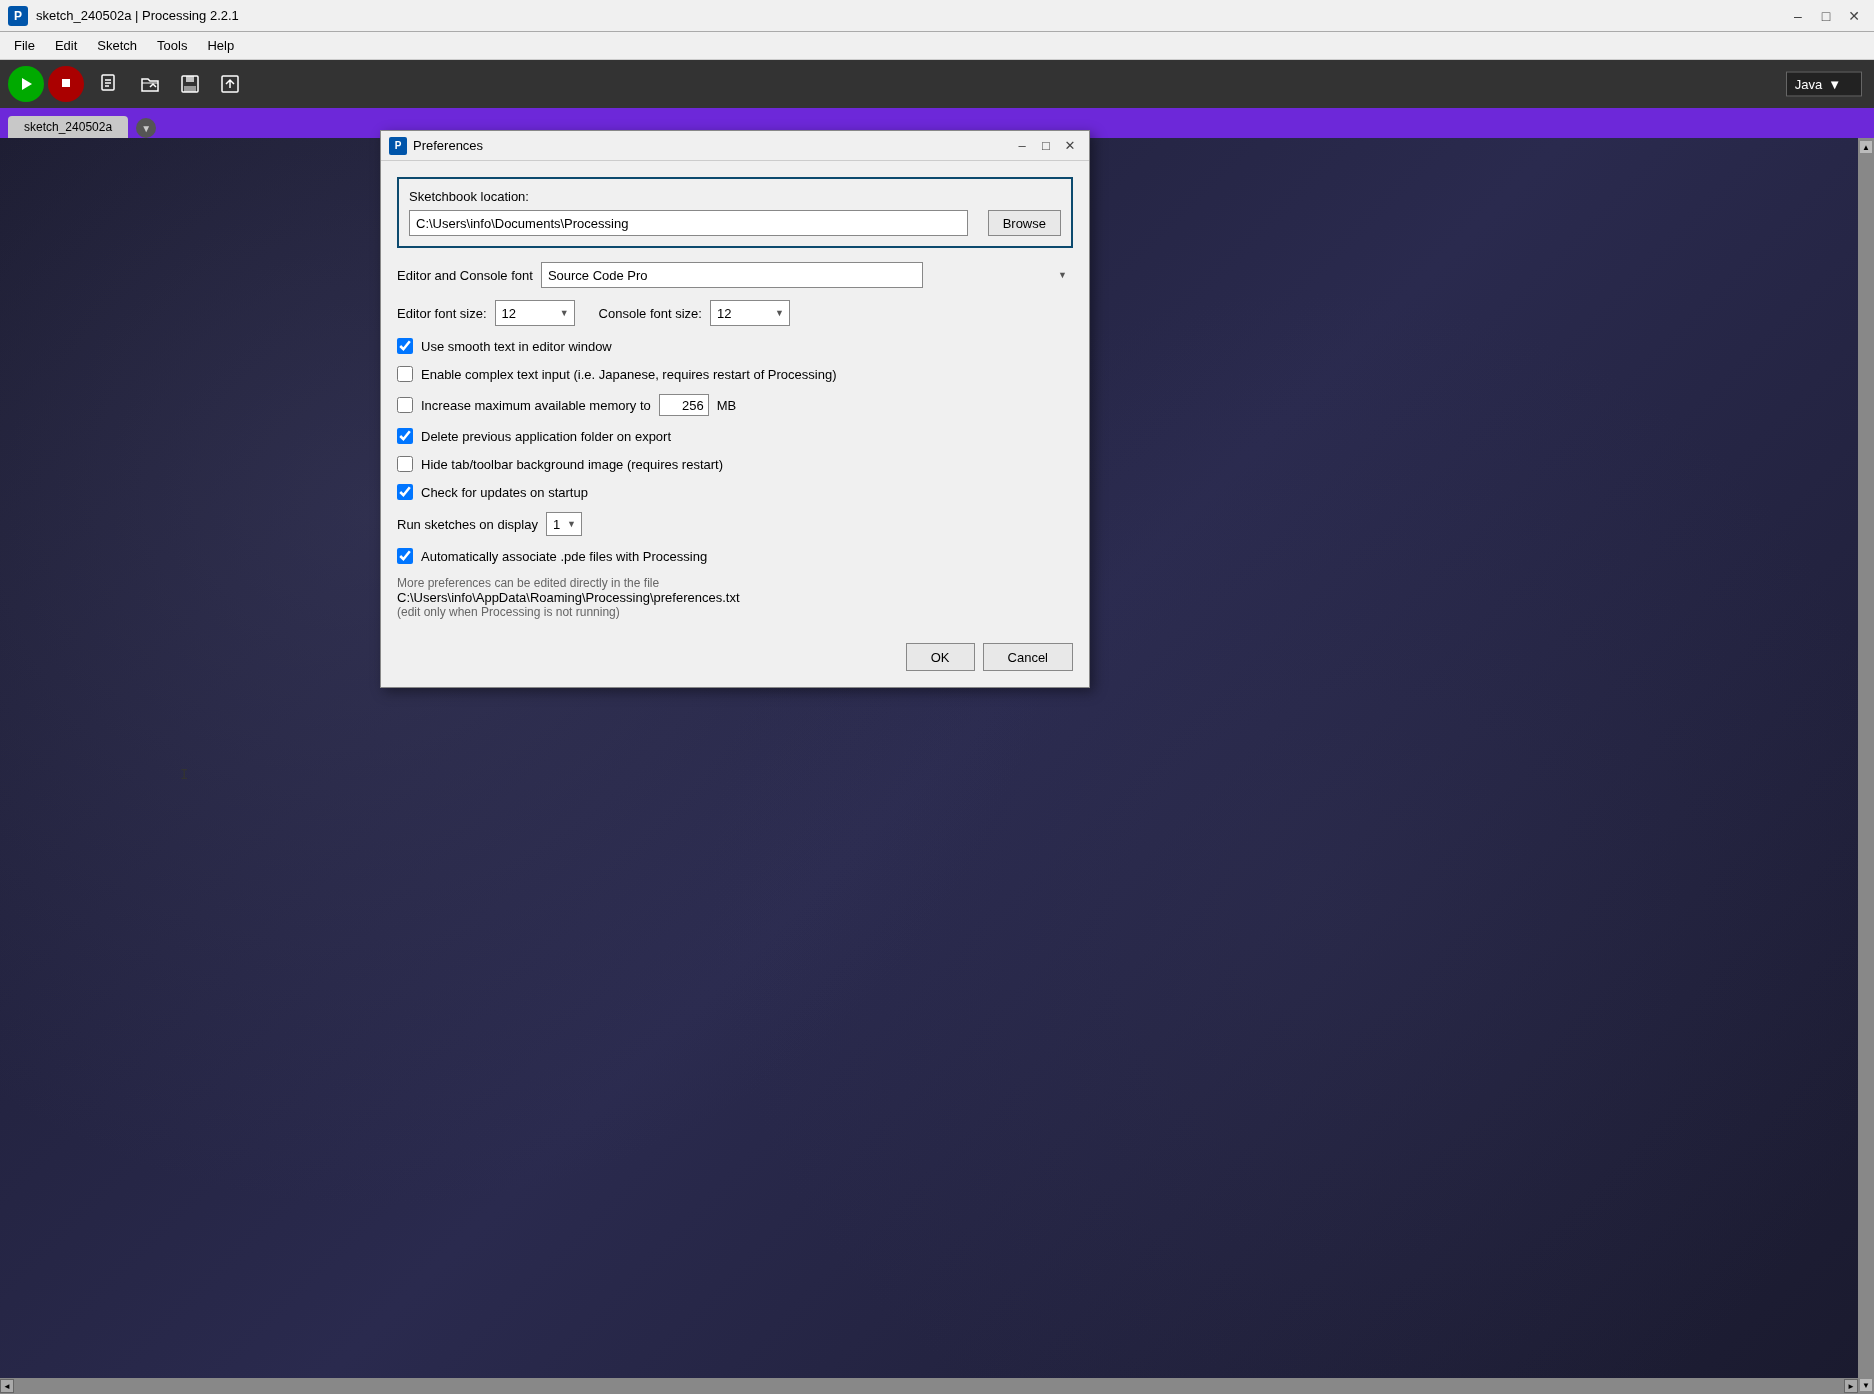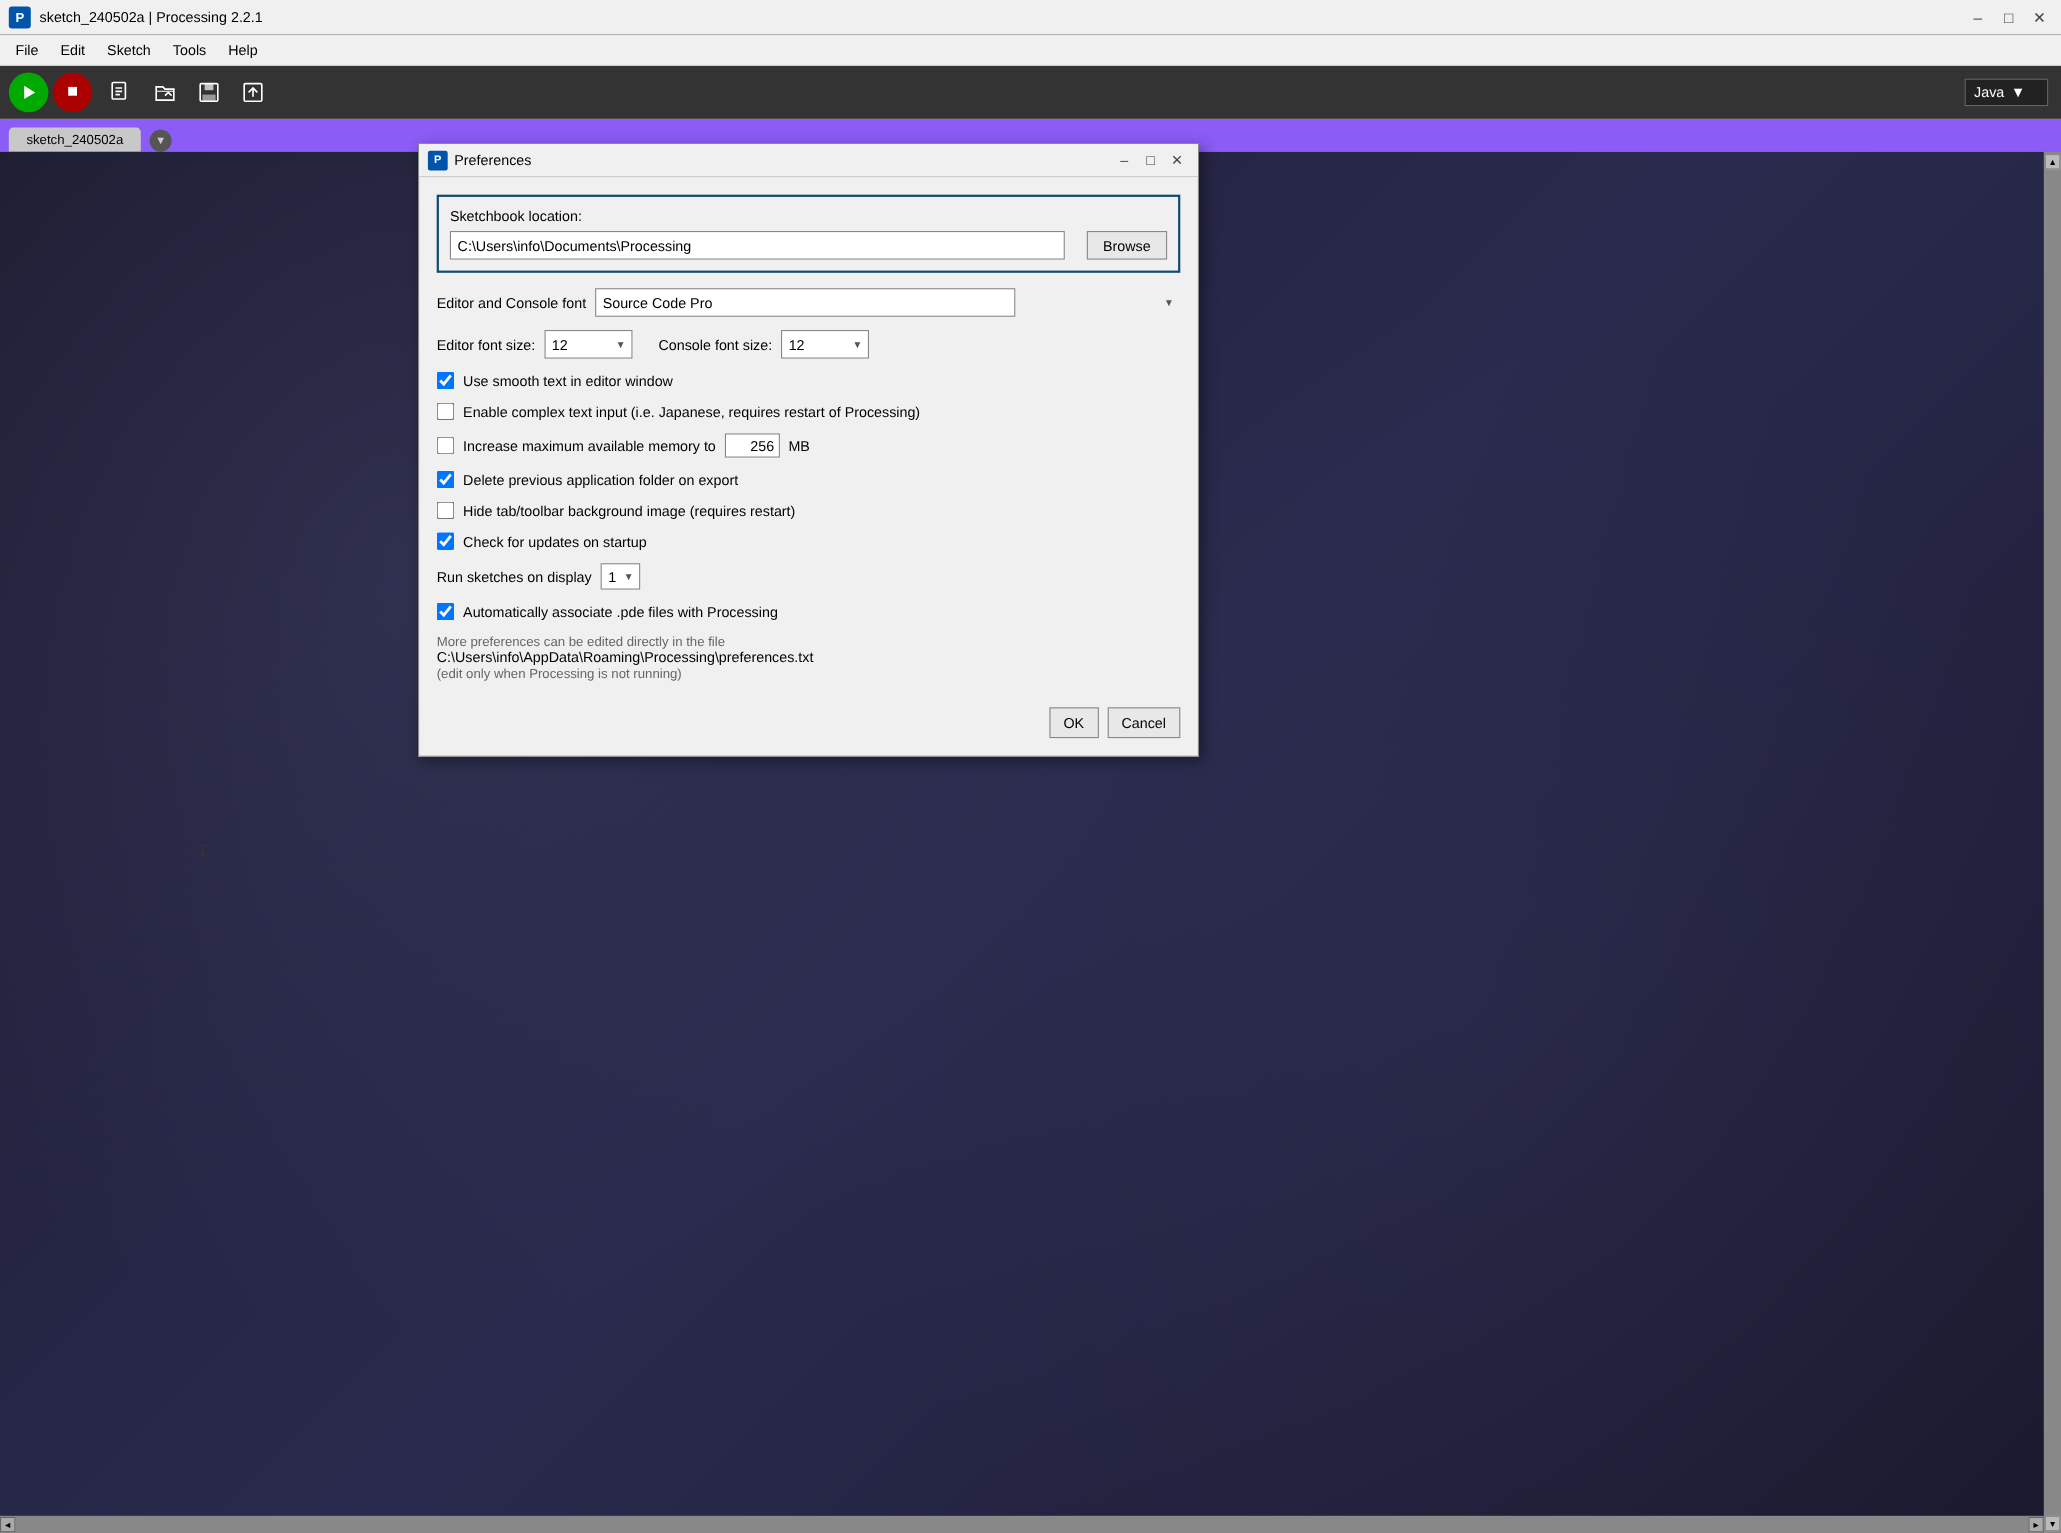--- a/index.html
+++ b/index.html
@@ -119,21 +119,21 @@
       font-size: 13px;
       cursor: pointer;
       display: flex;
       align-items: center;
       gap: 6px;
     }
 
     
     .tab-bar {
       height: 30px;
-      background: #8b5cf6;
+      background: #6d28d9;
       display: flex;
       align-items: flex-end;
       padding: 0 8px;
     }
     .tab {
       background: #666;
       padding: 4px 16px;
       font-size: 12px;
       color: #ddd;
       border-radius: 4px 4px 0 0;
@@ -402,21 +402,21 @@
     
     .dialog-footer {
       display: flex;
       justify-content: flex-end;
       gap: 8px;
       margin-top: 16px;
       padding-top: 8px;
     }
     .footer-btn {
       height: 28px;
-      padding: 0 12px;
+      padding: 0 24px;
       background: #e8e8e8;
       border: 1px solid #888;
       font-size: 13px;
       cursor: pointer;
     }
 
     
     .bg-pattern {
       position: absolute;
       top: 0; left: 0; right: 0; bottom: 0;

